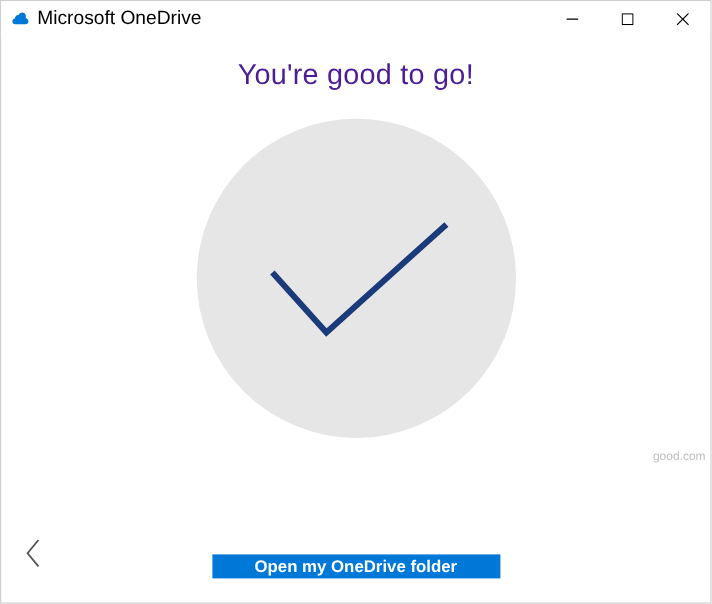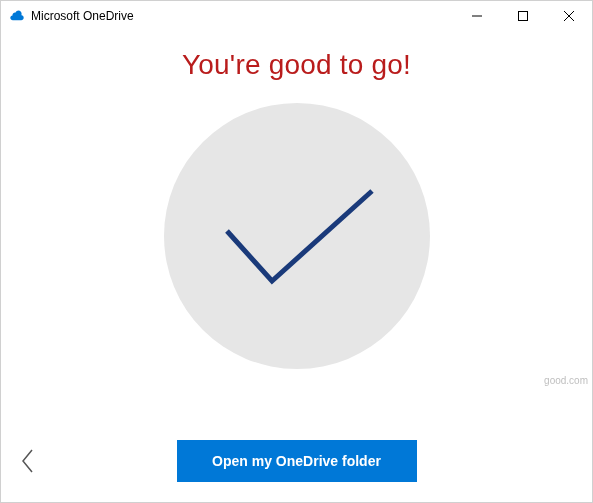--- a/index.html
+++ b/index.html
@@ -29,21 +29,21 @@
       gap: 6px;
     }
     .onedrive-icon {
       width: 16px;
       height: 16px;
       display: flex;
       align-items: center;
       justify-content: center;
     }
     .titlebar-title {
-      font-size: 12px;
+      font-size: 16px;
       color: #000000;
     }
     .titlebar-controls {
       margin-left: auto;
       display: flex;
       height: 100%;
     }
     .titlebar-btn {
       width: 46px;
       height: 30px;
@@ -53,23 +53,23 @@
       color: #000;
     }
     .content {
       position: relative;
       height: calc(100% - 30px);
       display: flex;
       flex-direction: column;
       align-items: center;
     }
     .heading {
-      font-size: 28px;
+      font-size: 24px;
       font-weight: 400;
-      color: #b91c1c;
+      color: #4c1d95;
       margin-top: 18px;
       letter-spacing: 0.2px;
     }
     .circle {
       width: 266px;
       height: 266px;
       border-radius: 50%;
       background: #e6e6e6;
       margin-top: 22px;
       display: flex;
@@ -91,21 +91,21 @@
       justify-content: center;
     }
     .open-btn {
       position: absolute;
       bottom: 20px;
       left: 50%;
       transform: translateX(-50%);
       background: #0078d7;
       color: #ffffff;
       border: none;
-      padding: 13px 32px;
+      padding: 2px 32px;
       font-size: 14px;
       font-weight: 600;
       font-family: inherit;
       cursor: pointer;
       min-width: 240px;
     }
     .watermark {
       position: absolute;
       right: 4px;
       bottom: 116px;

